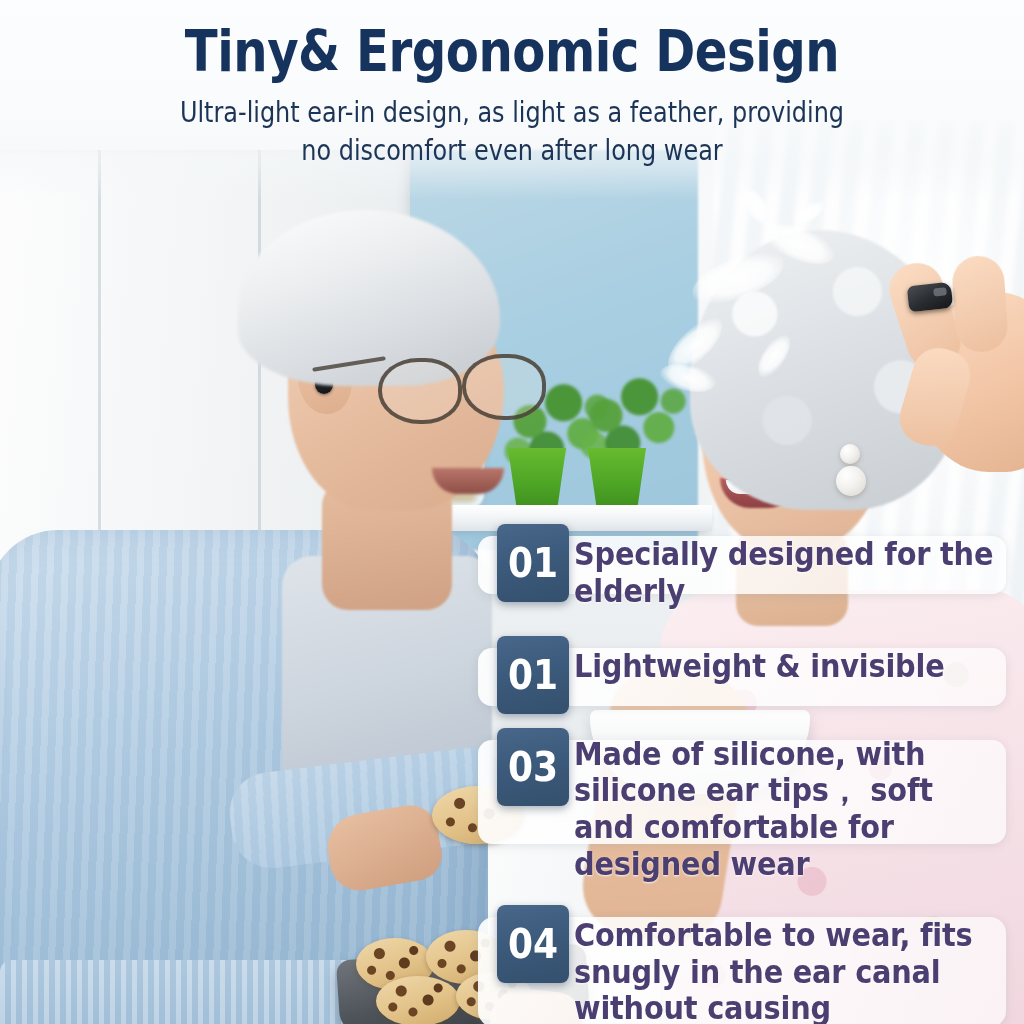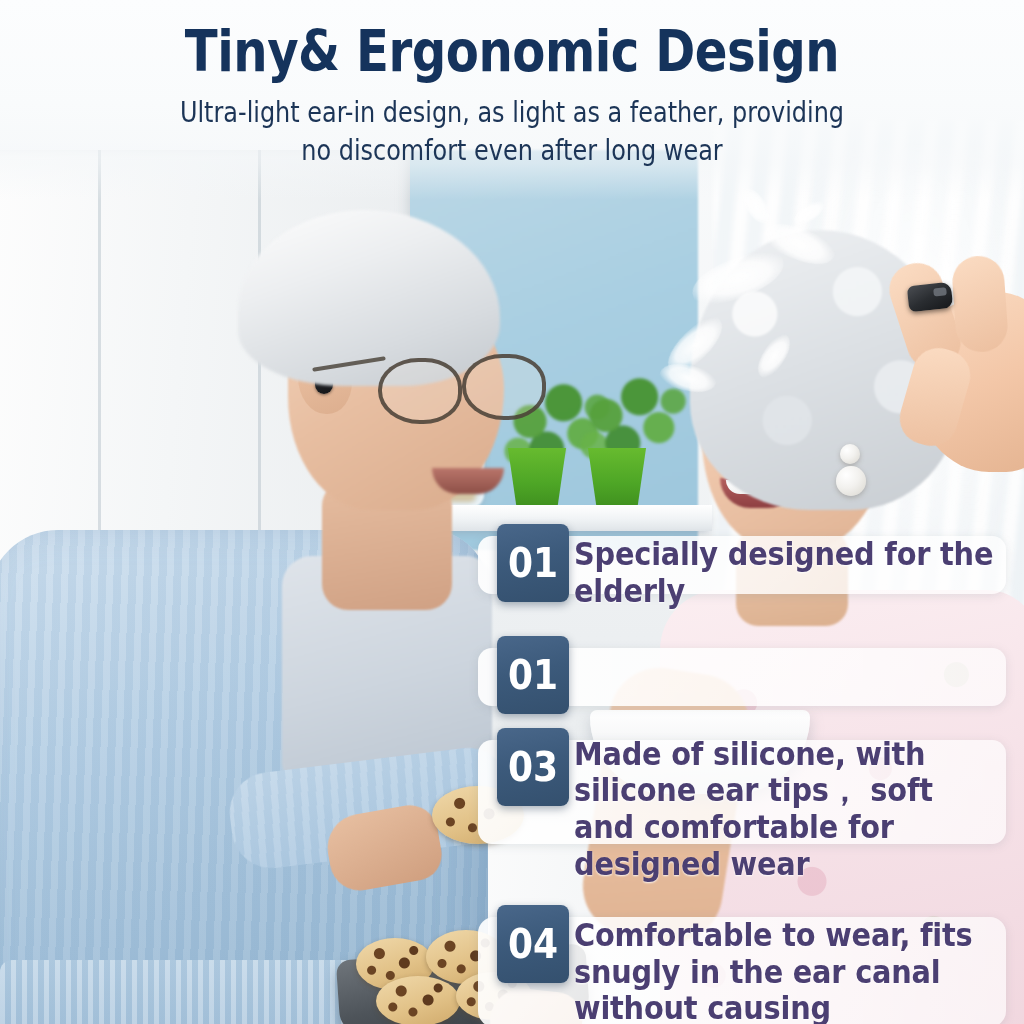--- a/index.html
+++ b/index.html
@@ -527,20 +527,21 @@
 
     <div class="feature-row">
       <div class="feature-bar"></div>
       <div class="feature-num">01</div>
       <div class="feature-text">Specially designed for the elderly</div>
     </div>
 
     <div class="feature-row">
       <div class="feature-bar"></div>
       <div class="feature-num">01</div>
+      <div class="feature-text">Lightweight &amp; invisible</div>
     </div>
 
     <div class="feature-row tall">
       <div class="feature-bar"></div>
       <div class="feature-num">03</div>
       <div class="feature-text">Made of silicone, with silicone ear tips， soft and comfortable for designed wear</div>
     </div>
 
     <div class="feature-row last">
       <div class="feature-bar"></div>

